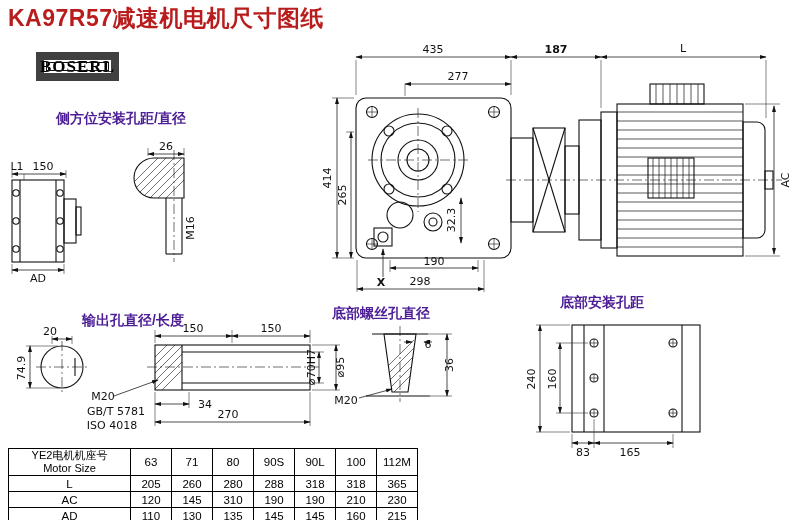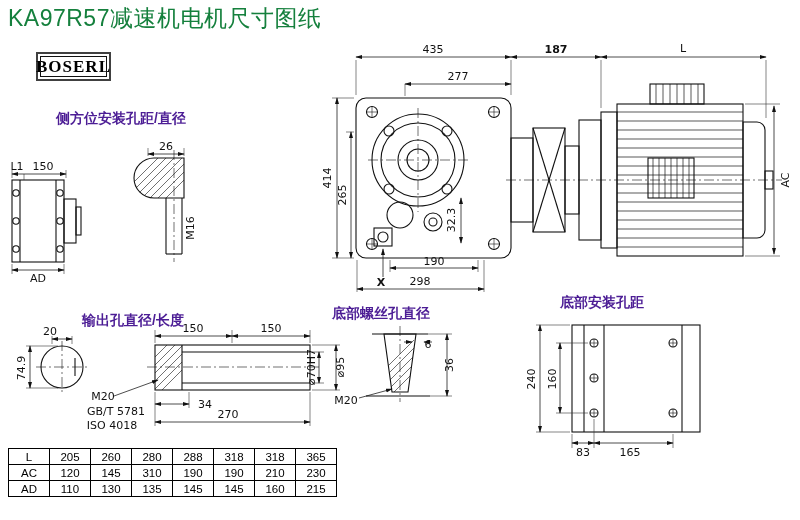--- a/index.html
+++ b/index.html
@@ -1,19 +1,19 @@
 <!DOCTYPE html>
 <html><head>
 <meta charset="utf-8">
 <style>
   * { margin:0; padding:0; box-sizing:border-box; }
   html,body { width:800px; height:520px; background:#fff; overflow:hidden; position:relative;
               font-family:"Liberation Sans","DejaVu Sans",sans-serif; }
-  .title { position:absolute; left:8px; top:3px; color:#15803d; font-size:23px; font-weight:normal; letter-spacing:0.5px; }
-  .brand-box { position:absolute; left:36px; top:52px; width:75px; height:29px; border:2px solid #404040;
+  .title { position:absolute; left:8px; top:3px; color:#b91c1c; font-size:23px; font-weight:bold; letter-spacing:0.5px; }
+  .brand-box { position:absolute; left:36px; top:52px; width:83px; height:29px; border:8px solid #404040;
                display:flex; align-items:center; justify-content:center; background:#fff; }
   .brand-box::after { content:""; position:absolute; inset:2px; border:1px solid #101010; }
   .brand-text { font-family:"Liberation Serif","DejaVu Serif",serif; font-weight:bold; font-size:17px; letter-spacing:1px; color:#000; }
   .red-label { position:absolute; color:#4c1d95; font-size:14px; font-weight:bold; white-space:nowrap; }
   #lbl-side   { left:56px;  top:110px; }
   #lbl-output { left:82px;  top:312px; }
   #lbl-screw  { left:332px; top:305px; }
   #lbl-mount  { left:560px; top:294px; }
   svg.drawing { position:absolute; left:0; top:0; }
   svg text { font-family:"DejaVu Sans",sans-serif; fill:#111; font-size:11px; }
@@ -251,20 +251,33 @@
   <span class="brand-text">BOSERL</span>
 </div>
 
 <div class="red-label" id="lbl-side">侧方位安装孔距/直径</div>
 <div class="red-label" id="lbl-output">输出孔直径/长度</div>
 <div class="red-label" id="lbl-screw">底部螺丝孔直径</div>
 <div class="red-label" id="lbl-mount">底部安装孔距</div>
 
 <table class="spec">
   <tbody>
+      <tr>
+    <th class="first">
+      <div>YE2电机机座号</div>
+      <div>Motor Size</div>
+    </th>
+    <th>63</th>
+    <th>71</th>
+    <th>80</th>
+    <th>90S</th>
+    <th>90L</th>
+    <th>100</th>
+    <th>112M</th>
+  </tr>
   <tr>
     <td>L</td>
     <td>205</td>
     <td>260</td>
     <td>280</td>
     <td>288</td>
     <td>318</td>
     <td>318</td>
     <td>365</td>
   </tr>

